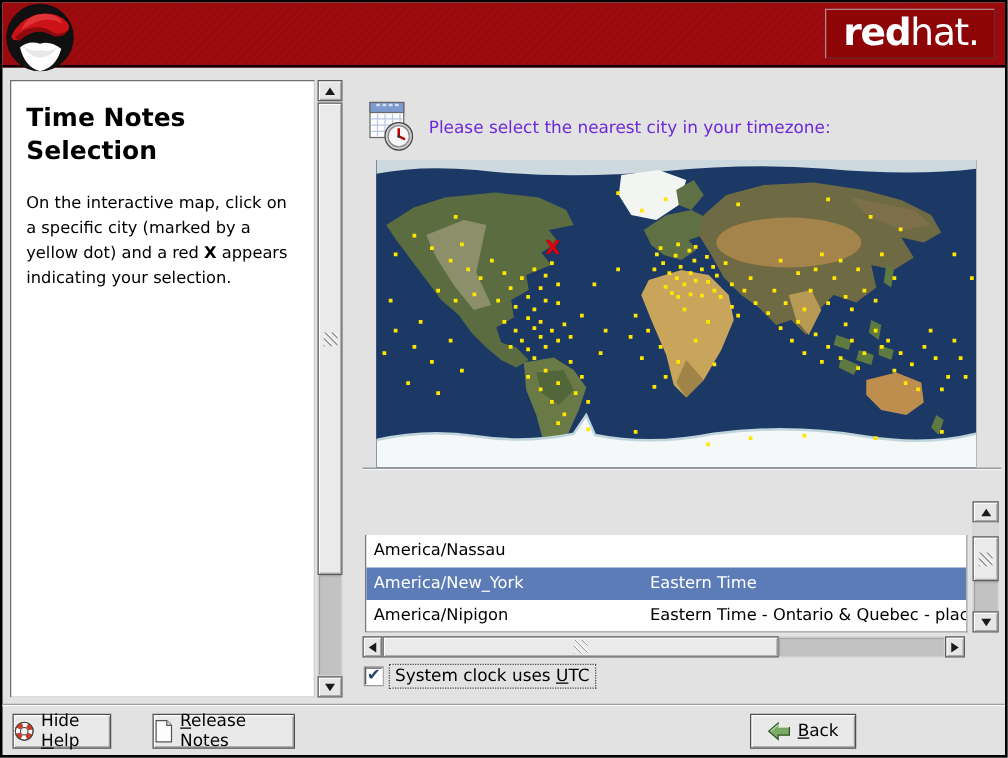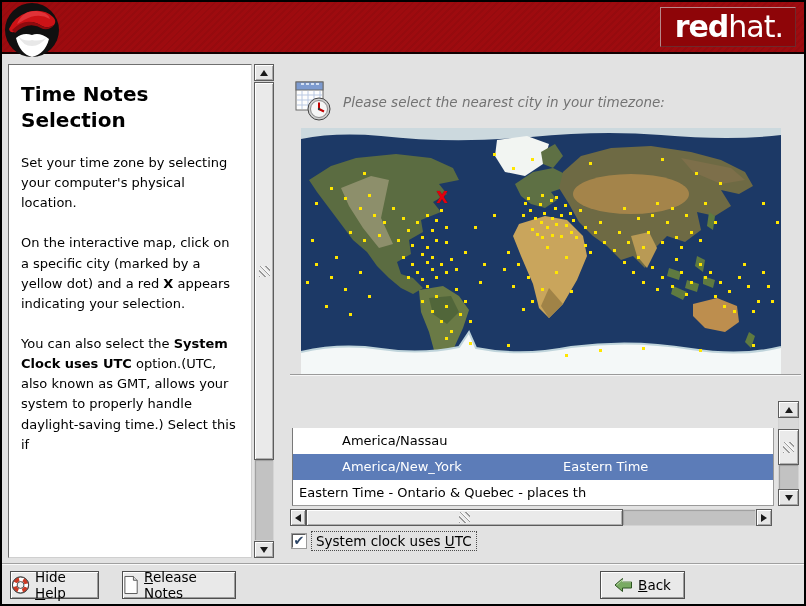--- a/index.html
+++ b/index.html
@@ -57,21 +57,21 @@
   .tri-left{border-top:4px solid transparent;border-bottom:4px solid transparent;border-right:6px solid #1a1a1a;}
   .tri-right{border-top:4px solid transparent;border-bottom:4px solid transparent;border-left:6px solid #1a1a1a;}
   
   #help-sb{left:252px;top:62px;width:20px;height:494px;}
   #help-sb .btn.up{left:0;top:0;width:20px;height:17px;}
   #help-sb .btn.down{left:0;bottom:0;width:20px;height:17px;}
   #help-sb .thumb{left:0;top:18px;width:20px;height:378px;}
   #help-sb .trough{left:1px;top:396px;width:18px;height:80px;}
   
   .prompt-icon{position:absolute;left:289px;top:76px;}
-  .prompt-text{position:absolute;left:341px;top:92px;font-size:13.5px;color:#737373;font-style:italic;}
+  .prompt-text{position:absolute;left:341px;top:92px;font-size:13.5px;color:#6d28d9;}
   .map{
     position:absolute;left:299px;top:126px;width:480px;height:246px;
     background:var(--ocean-blue,#1c3966);overflow:hidden;
   }
   .map svg{position:absolute;left:0;top:0;}
   #dot-layer{position:absolute;left:0;top:0;width:100%;height:100%;}
   .dot{position:absolute;width:3px;height:3px;background:var(--dot-yellow,#ffe600);}
   #sel-x{
     position:absolute;transform:translate(-50%,-55%);
     color:var(--marker-red,#e3000f);font-weight:700;font-size:15px;
@@ -87,21 +87,21 @@
   }
   .hcell.c1{width:221px;}
   .hcell.c2{width:261px;border-left-color:#fdfdfd;}
   .tbody{
     position:absolute;left:290px;top:426px;width:482px;height:78px;background:#fff;
     border-left:1px solid #787878;border-right:1px solid #9a9a9a;border-bottom:1px solid #9a9a9a;
     box-sizing:border-box;overflow:hidden;
   }
   .trow{display:flex;height:26px;font-size:13px;}
   .trow .tcell{box-sizing:border-box;padding-left:6px;line-height:26px;white-space:nowrap;overflow:hidden;}
-  .trow .loc{width:221px;flex:none;margin-left:43px;}
+  .trow .loc{width:221px;flex:none;}
   .trow .desc{flex:1;}
   .trow.selected{background:var(--selection-blue,#5c7cb8);color:#fff;}
   
   #tbl-vsb{left:776px;top:399px;width:21px;height:105px;background:#d2d2d2;}
   #tbl-vsb .btn.up{left:0;top:0;width:21px;height:17px;}
   #tbl-vsb .btn.down{left:0;bottom:0;width:21px;height:17px;}
   #tbl-vsb .thumb{left:0;top:28px;width:21px;height:36px;}
   #tbl-vsb .trough1{position:absolute;left:1px;top:17px;width:19px;height:11px;background:#d8d8d8;}
   #tbl-vsb .trough{left:1px;top:64px;width:19px;height:24px;}
   
@@ -128,21 +128,21 @@
   
   .footline{position:absolute;left:0;top:561px;width:802px;height:2px;
     background:linear-gradient(#a0a0a0 50%,#fafafa 50%);}
   .gbtn{
     position:absolute;top:569px;height:28px;box-sizing:border-box;
     background:#e9e9e9;border:1px solid #4f4f4f;
     box-shadow:inset 1px 1px 0 #ffffff, inset -1px -1px 0 #9c9c9c;
     display:flex;align-items:center;justify-content:center;gap:5px;
     font-size:13.5px;color:#000;cursor:default;
   }
-  #btn-hide-help{left:8px;width:89px;align-items:center;}
+  #btn-hide-help{left:8px;width:79px;align-items:center;}
   #btn-release-notes{left:120px;width:114px;}
   #btn-back{left:598px;width:85px;}
   #btn-next{left:712px;width:85px;}
 </style>
 </head>
 <body>
 
 <div class="window">
 
   <div class="topbar">
@@ -156,23 +156,21 @@
     </svg>
     <div class="wordmark">
       <span class="wm-bold">red</span>
         <span class="wm-light">hat.</span>
     </div>
   </div>
 
   <div class="help-panel">
     <h1>Time Notes Selection</h1>
     <div id="help-paragraphs">
-        <p><span>Set your time zone by selecting your computer's physical location.</span></p>
         <p><span>On the interactive map, click on a specific city (marked by a yellow dot) and a red </span><b>X</b><span> appears indicating your selection.</span></p>
-        <p><span>You can also select the </span><b>System Clock uses UTC</b><span> option.(UTC, also known as GMT, allows your system to properly handle daylight-saving time.) Select this if</span></p>
       </div>
   </div>
 
   <div class="sb" id="help-sb">
     <div class="btn up">
         <span class="tri tri-up"></span>
       </div>
     <div class="thumb">
         <span class="grip"></span>
       </div>
@@ -421,20 +419,21 @@
   <div class="tbody" id="table-body">
       <div class="trow">
         <div class="tcell loc">America/Nassau</div>
         <div class="tcell desc"></div>
       </div>
       <div class="trow selected">
         <div class="tcell loc">America/New_York</div>
         <div class="tcell desc">Eastern Time</div>
       </div>
       <div class="trow">
+        <div class="tcell loc">America/Nipigon</div>
         <div class="tcell desc">Eastern Time - Ontario &amp; Quebec - places th</div>
       </div>
     </div>
 
   <div class="sb" id="tbl-vsb">
     <div class="btn up">
         <span class="tri tri-up"></span>
       </div>
     <div class="trough1"></div>
     <div class="thumb">

